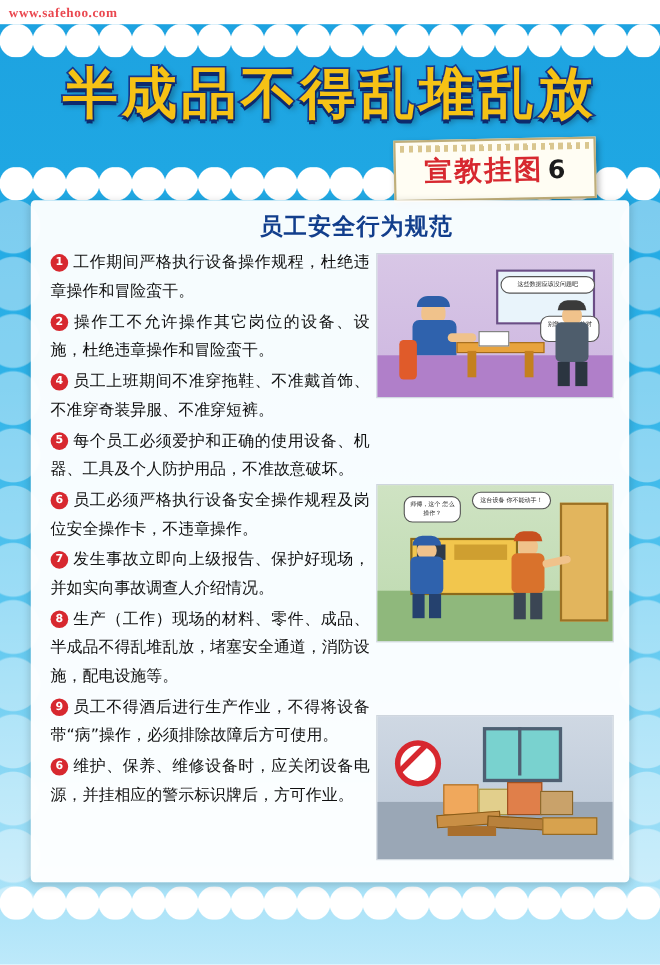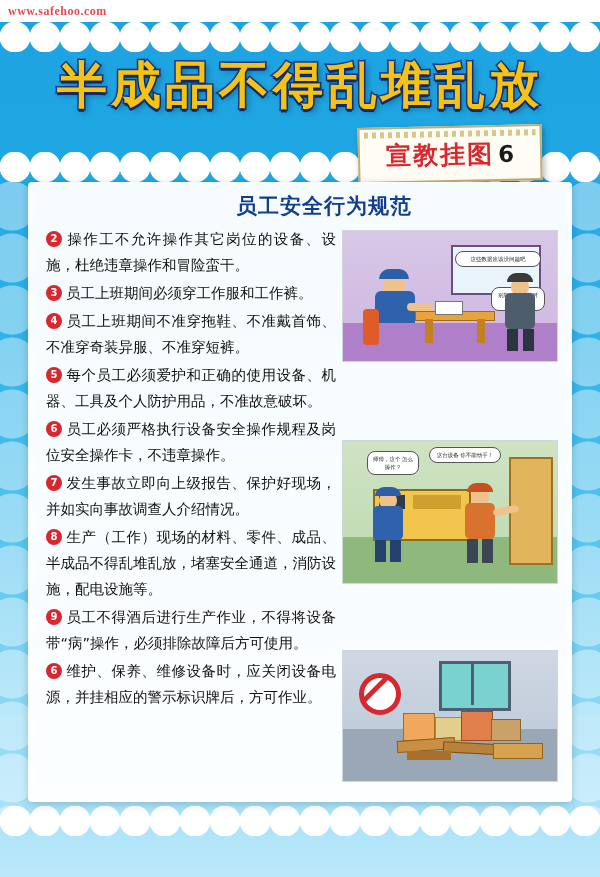--- a/index.html
+++ b/index.html
@@ -265,24 +265,24 @@
       <span class="stamp-num">6</span>
     </div>
   </div>
 
   <div class="panel">
 
     <div class="panel-title">员工安全行为规范</div>
 
     <div class="rules">
       <div class="rule">
+        <span class="num">1</span><span class="rule-body">工作期间严格执行设备操作规程，杜绝违章操作和冒险蛮干。</span>
+      </div>
+      <div class="rule">
         <span class="num">2</span><span class="rule-body">操作工不允许操作其它岗位的设备、设施，杜绝违章操作和冒险蛮干。</span>
-      </div>
-      <div class="rule">
-        <span class="num">3</span><span class="rule-body">员工上班期间必须穿工作服和工作裤。</span>
       </div>
       <div class="rule">
         <span class="num">4</span><span class="rule-body">员工上班期间不准穿拖鞋、不准戴首饰、不准穿奇装异服、不准穿短裤。</span>
       </div>
       <div class="rule">
         <span class="num">5</span><span class="rule-body">每个员工必须爱护和正确的使用设备、机器、工具及个人防护用品，不准故意破坏。</span>
       </div>
       <div class="rule">
         <span class="num">6</span><span class="rule-body">员工必须严格执行设备安全操作规程及岗位安全操作卡，不违章操作。</span>
       </div>

